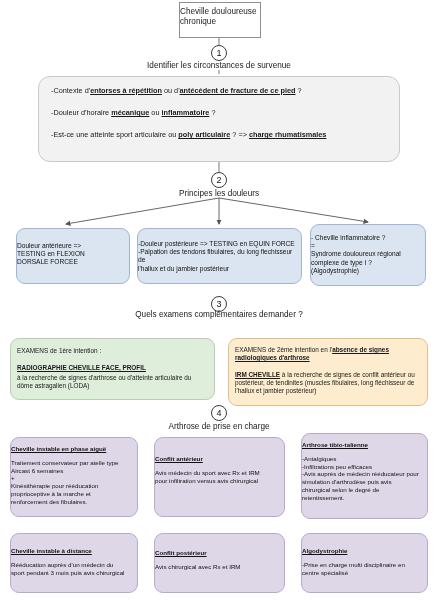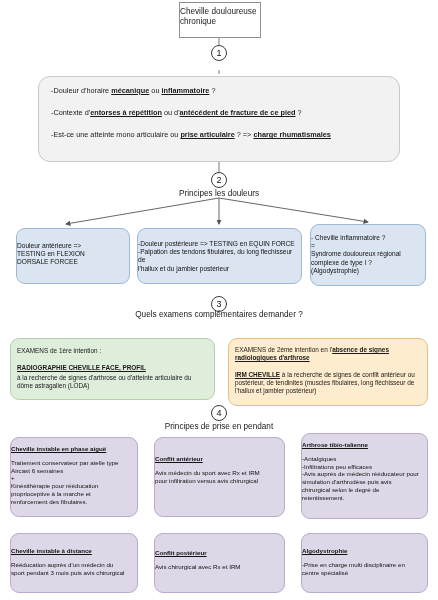--- a/index.html
+++ b/index.html
@@ -160,30 +160,31 @@
     <line x1="219" y1="198" x2="219" y2="224" stroke="#555555" stroke-width="0.9" marker-end="url(#ah)"></line>
     <line x1="219" y1="198" x2="66" y2="224" stroke="#555555" stroke-width="0.9" marker-end="url(#ah)"></line>
     <line x1="219" y1="198" x2="368" y2="222" stroke="#555555" stroke-width="0.9" marker-end="url(#ah)"></line>
   </svg>
 
   <div class="box top-box">
     <span>Cheville douloureuse chronique</span>
   </div>
 
   <div class="step-num" style="left:211px; top:45px;">1</div>
+  <div class="step-title" style="top:61px;">Identifier les circonstances de survenue</div>
 
   <div class="box panel-grey">
     <div class="line">
+      <span>-Contexte d'</span><u class="b">entorses à répétition</u><span> ou d'</span><u class="b">antécédent de fracture de ce pied</u><span> ?</span>
+    </div>
+    <div class="line">
       <span>-Douleur d'horaire </span><u class="b">mécanique</u><span> ou </span><u class="b">inflammatoire</u><span> ?</span>
     </div>
     <div class="line">
-      <span>-Contexte d'</span><u class="b">entorses à répétition</u><span> ou d'</span><u class="b">antécédent de fracture de ce pied</u><span> ?</span>
-    </div>
-    <div class="line">
-      <span>-Est-ce une atteinte mono articulaire ou </span><u class="b">prise articulaire</u><span> ? =&gt; </span><u class="b">charge rhumatismales</u>
+      <span>-Est-ce une atteinte sport articulaire ou </span><u class="b">poly articulaire</u><span> ? =&gt; </span><u class="b">charge rhumatismales</u>
     </div>
   </div>
 
   <div class="step-num" style="left:211px; top:172px;">2</div>
   <div class="step-title" style="top:189px;">Principes les douleurs</div>
 
   <div class="box blue b1">
     <div>Douleur antérieure =&gt;</div>
     <div>TESTING en FLEXION</div>
     <div>DORSALE FORCEE</div>
@@ -215,21 +216,21 @@
   <div class="box orange">
     <div style="margin-bottom:9px;">
       <span>EXAMENS de 2ème intention en l'</span><u class="b">absence de signes radiologiques d'arthrose</u>
     </div>
     <div>
       <u class="b">IRM CHEVILLE</u><span> à la recherche de signes de conflit antérieur ou postérieur, de tendinites (muscles fibulaires, long fléchisseur de l'hallux et jambier postérieur)</span>
     </div>
   </div>
 
   <div class="step-num" style="left:211px; top:405px;">4</div>
-  <div class="step-title" style="top:422px;">Principes de prise en pendant</div>
+  <div class="step-title" style="top:422px;">Arthrose de prise en charge</div>
 
   <div class="box purple p1">
     <span class="hd">Cheville instable en phase aiguë</span>
     <div>Traitement conservateur par atelle type</div>
     <div>Aircast 6 semaines</div>
     <div>+</div>
     <div>Kinésithérapie pour rééducation</div>
     <div>proprioceptive à la marche et</div>
     <div>renforcement des fibulaires.</div>
   </div>

